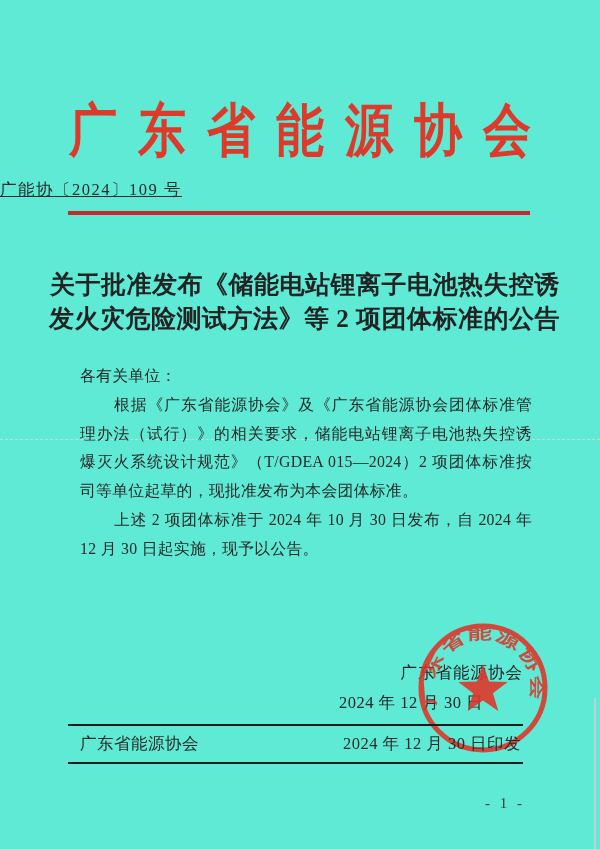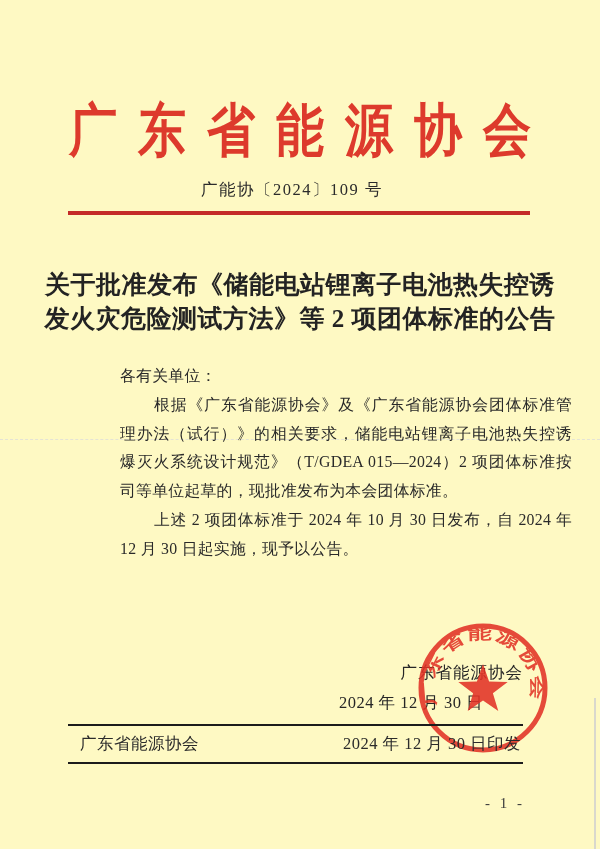--- a/index.html
+++ b/index.html
@@ -6,62 +6,61 @@
   html, body { background: #ffffff; }
   body {
     font-family: "Liberation Serif", "DejaVu Serif", serif;
     width: 600px; height: 849px;
     position: relative;
     overflow: hidden;
     color: #262626;
   }
   .page {
     position: absolute; inset: 0;
-    background: #fef9c3;
+    background: #5eead4;
   }
   
   .org-header {
     position: absolute; top: 102px; left: 0; width: 600px;
     text-align: center;
     font-size: 48px; font-weight: 700;
     letter-spacing: 21px; padding-left: 21px;
     color: #dd3a2c;
     transform: scaleY(1.2);
     transform-origin: 50% 20%;
     line-height: 1.1;
     white-space: nowrap;
   }
   .doc-number {
     position: absolute; top: 179px; left: 0; width: 584px;
-    text-align: center;
     font-size: 16.5px; color: #2b2b2b;
     letter-spacing: 1.5px;
+    text-decoration: underline;
   }
   .red-rule {
     position: absolute; top: 211px; left: 68px;
     width: 462px; height: 4px;
     background: #c42b28;
   }
   
   .title {
     position: absolute; top: 268px; left: 40px; width: 520px;
-    text-align: center;
+    text-align: right;
     font-size: 25px; font-weight: 700;
     line-height: 33.5px;
     color: #232323;
     letter-spacing: 0.5px;
   }
   
   .body-block {
     position: absolute; top: 362px; left: 80px; width: 452px;
     font-size: 15.8px;
     line-height: 28.8px;
     color: #2a2a2a;
     letter-spacing: 0.3px;
-    margin-left: 40px;
   }
   .body-line { height: 28.8px; white-space: nowrap; }
   .body-line.justify {
     white-space: normal;
     text-align: justify;
     text-align-last: justify;
   }
   .body-line.indent { padding-left: 34px; }
   
   .scan-line {

